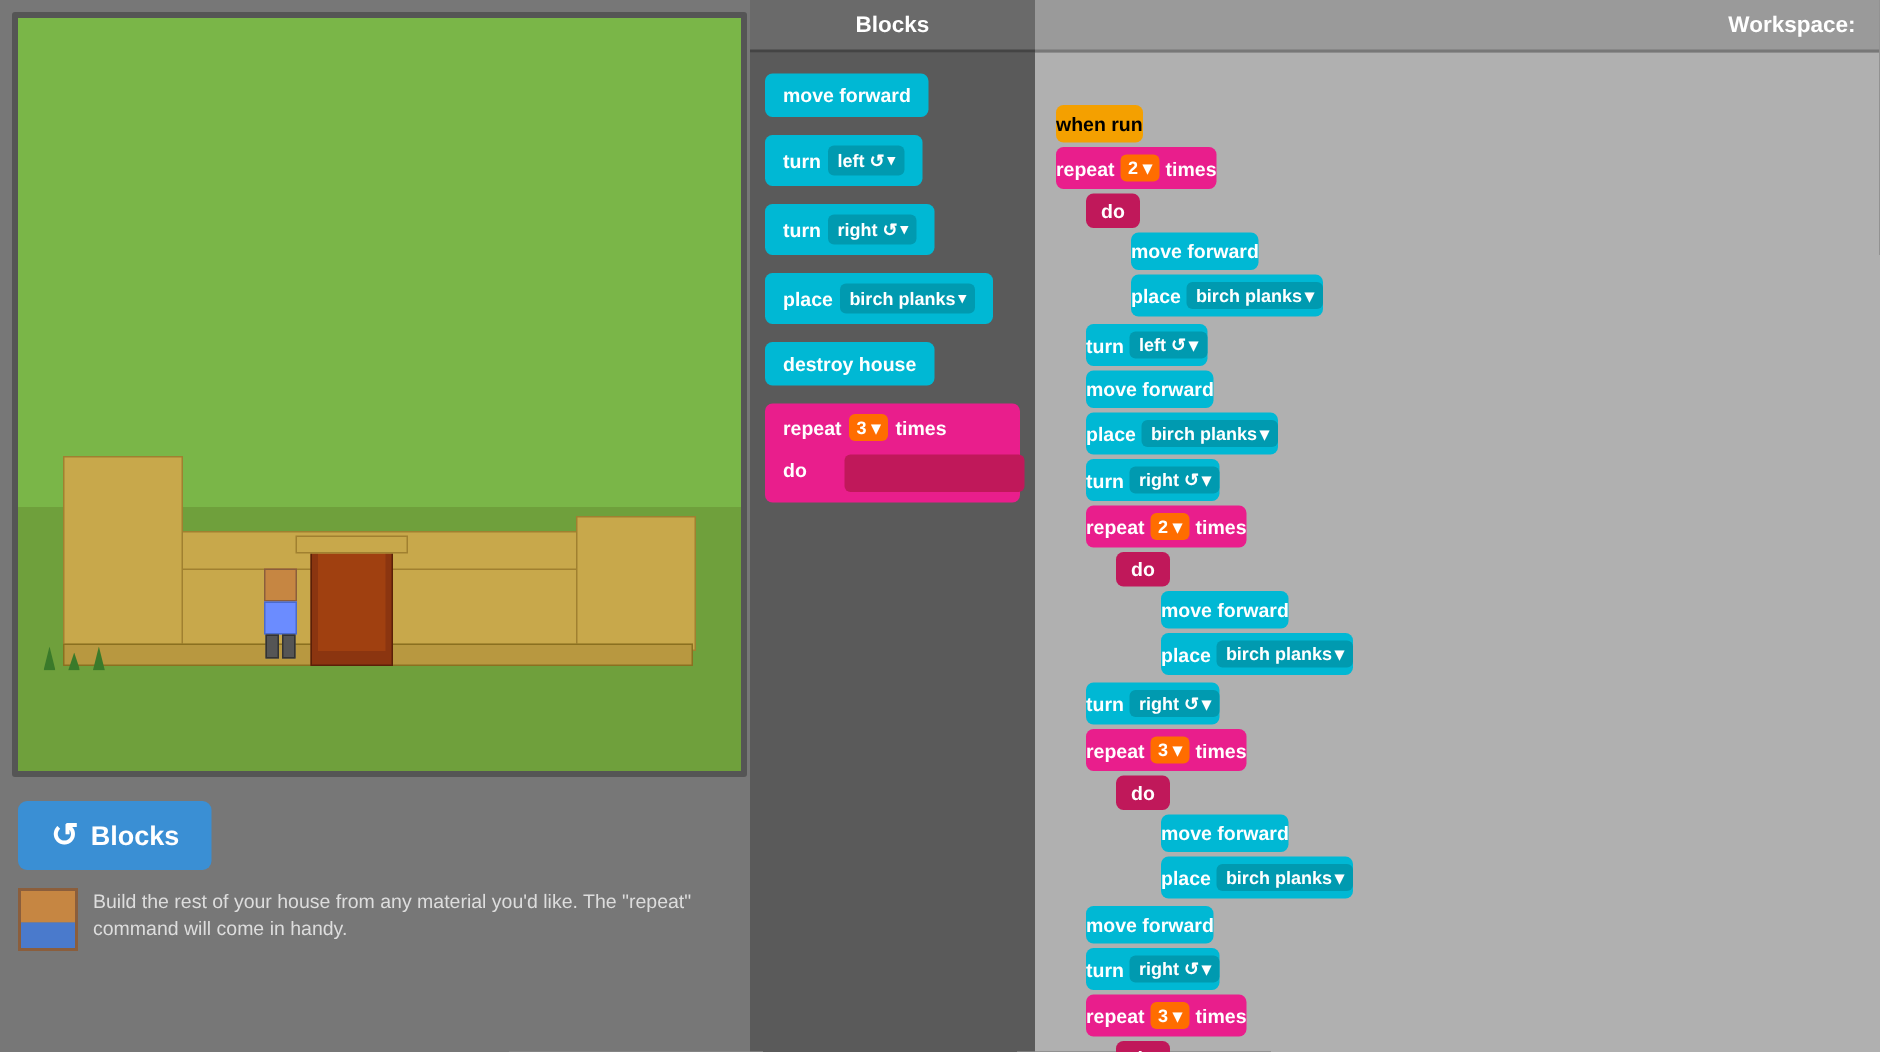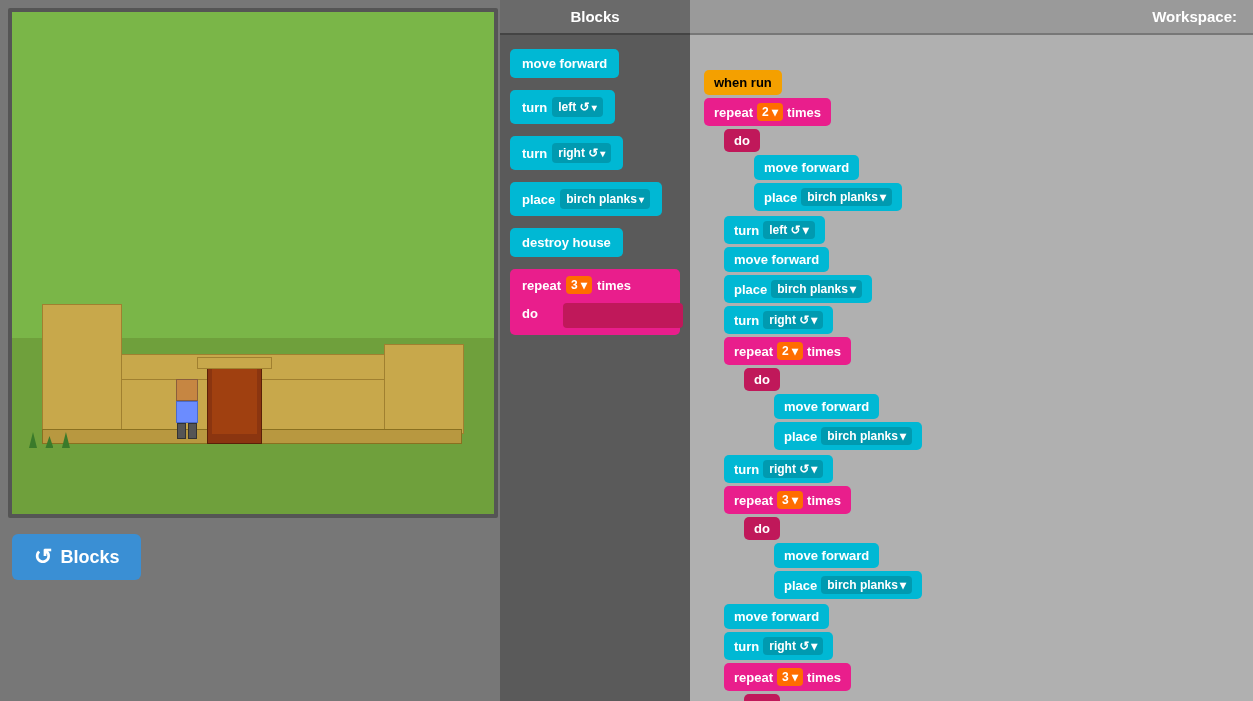--- a/index.html
+++ b/index.html
@@ -208,21 +208,21 @@
     
     .ws-block {
       display: flex;
       align-items: center;
       gap: 4px;
       margin-bottom: 3px;
       font-weight: bold;
       font-size: 13px;
       color: white;
       border-radius: 5px;
-      padding: 5px 10px;
+      padding: 5px 0;
       width: fit-content;
     }
     .ws-orange { background: #f4a000; color: #000; }
     .ws-pink { background: #e91e8c; }
     .ws-cyan { background: #00b8d4; }
 
     .ws-dropdown {
       background: #009ab0;
       border-radius: 4px;
       padding: 2px 6px;
@@ -281,20 +281,27 @@
     </div>
   </div>
 
   <div class="reset-btn-area">
     <button class="reset-btn">
       <span class="reset-icon">↺</span>
       <span>Blocks</span>
     </button>
   </div>
 
+  <div class="hint-area">
+    <div style="width:40px;height:42px;flex-shrink:0;position:relative;border:2px solid #8B5E3C;">
+      <div style="width:100%;height:55%;background:#c68642;"></div>
+      <div style="width:100%;height:45%;background:#4a7acc;"></div>
+    </div>
+    <p class="hint-text">Build the rest of your house from any material you'd like. The "repeat" command will come in handy.</p>
+  </div>
 </div>
 
 <div class="blocks-panel">
   <div class="blocks-header">Blocks</div>
   <div class="blocks-list">
 
     <div class="block block-cyan">
       <span>move forward</span>
     </div>
 

